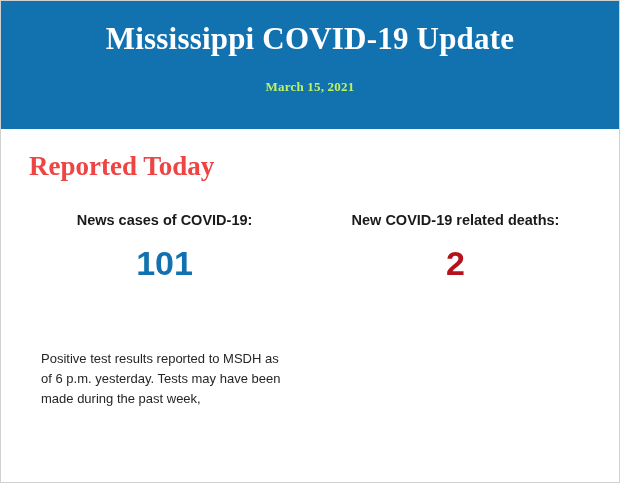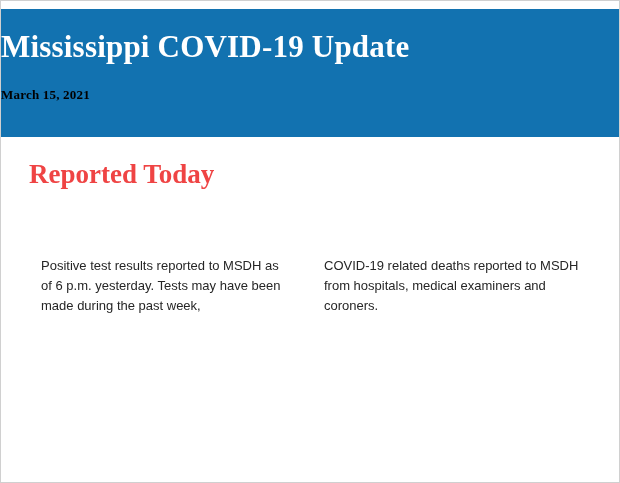--- a/index.html
+++ b/index.html
@@ -20,34 +20,34 @@
     background: #ffffff;
     box-sizing: border-box;
     border: 1px solid #d0d0d0;
   }
   .banner {
     background: #1272b0;
     width: 100%;
     height: 128px;
     box-sizing: border-box;
     padding-top: 18px;
-    margin-top: 8px;
+    text-align: center;
   }
   .banner-title {
     font-family: "Liberation Serif", serif;
     color: #ffffff;
     font-size: 31px;
     font-weight: bold;
     letter-spacing: 0.2px;
     line-height: 40px;
     margin: 0;
   }
   .banner-date {
     font-family: "Liberation Serif", serif;
-    color: #000000;
+    color: #bef264;
     font-size: 13px;
     font-weight: bold;
     margin-top: 20px;
     letter-spacing: 0.2px;
   }
   .section-title {
     font-family: "Liberation Serif", serif;
     font-size: 27px;
     font-weight: bold;
     color: #ef4444;
@@ -105,23 +105,30 @@
 
 <div class="page">
 
   <div class="banner">
     <div class="banner-title">Mississippi COVID-19 Update</div>
     <div class="banner-date">March 15, 2021</div>
   </div>
 
   <div class="section-title">Reported Today</div>
 
+  <div class="stats">
+    <div class="stat-col">
+      <div class="stat-label">News cases of COVID-19:</div>
+      <div class="stat-value cases">101</div>
+    </div>
+    <div class="stat-col">
+      <div class="stat-label">New COVID-19 related deaths:</div>
+      <div class="stat-value deaths">2</div>
+    </div>
+  </div>
 
   <div class="notes">
     <div class="note-col left">
       <div class="note-text">Positive test results reported to MSDH as of 6 p.m. yesterday. Tests may have been made during the past week,</div>
-    </div>
-    <div class="note-col right">
-      <div class="note-text">COVID-19 related deaths reported to MSDH from hospitals, medical examiners and coroners.</div>
     </div>
   </div>
 
 </div>
 
 </body></html>

